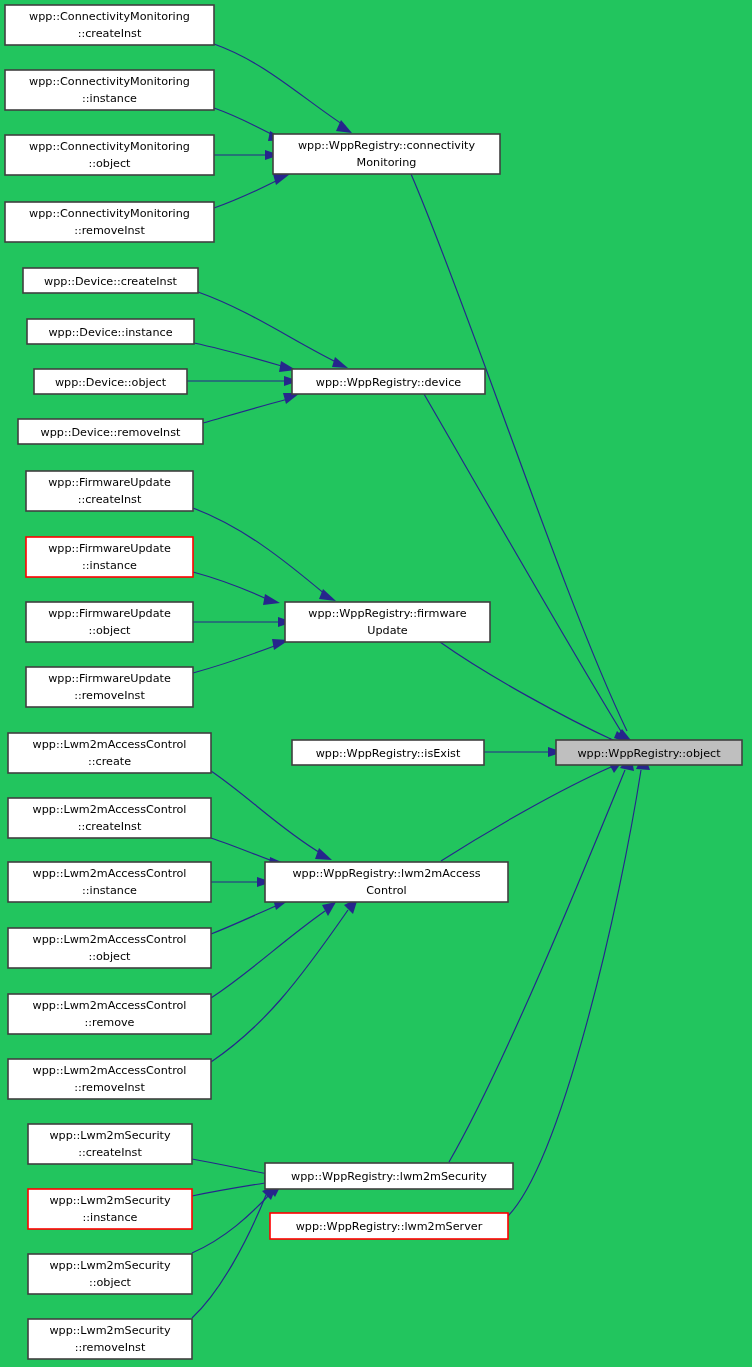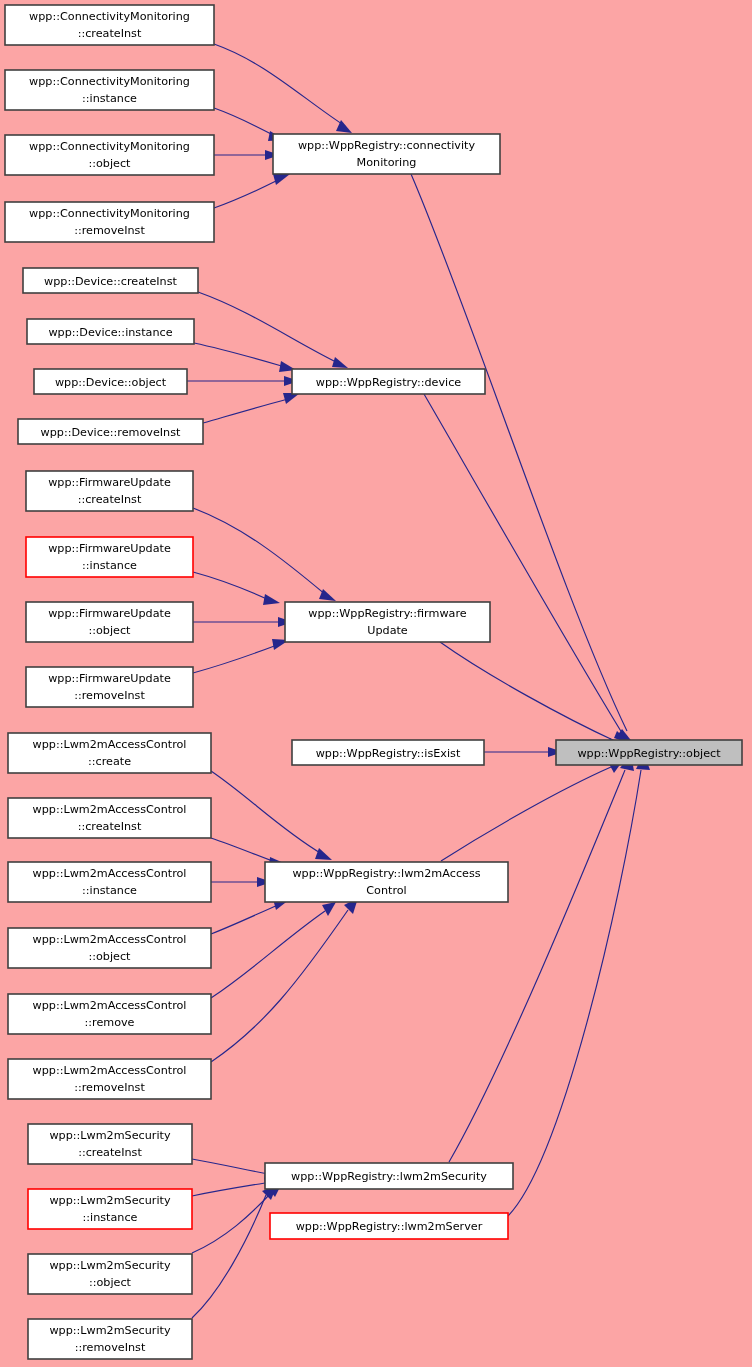--- a/index.html
+++ b/index.html
@@ -4,21 +4,21 @@
 <style>
   html, body {
     margin: 0;
     padding: 0;
     background: #ffffff;
   }
   #graph-root {
     position: relative;
     width: 752px;
     height: 1367px;
-    background: #fca5a5;
+    background: #22c55e;
     font-family: "DejaVu Sans", "Liberation Sans", sans-serif;
     overflow: hidden;
   }
   svg.callgraph {
     position: absolute;
     top: 0;
     left: 0;
     width: 752px;
     height: 1367px;
     display: block;

